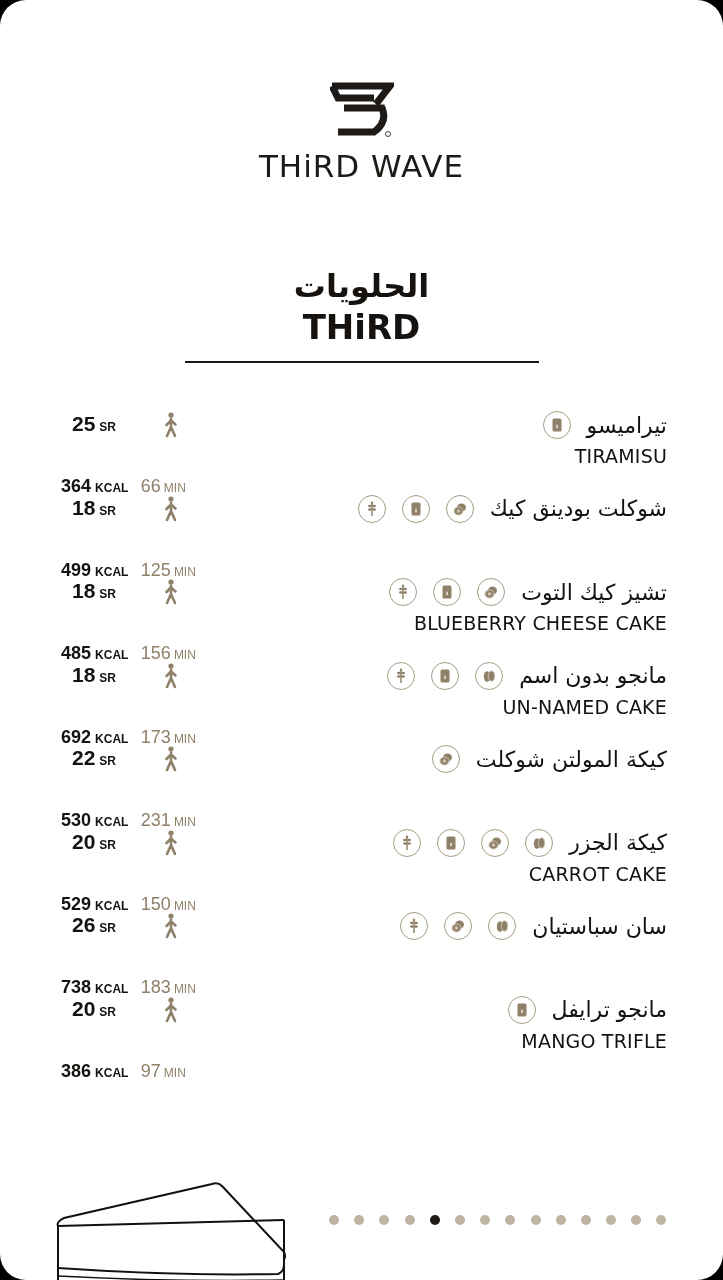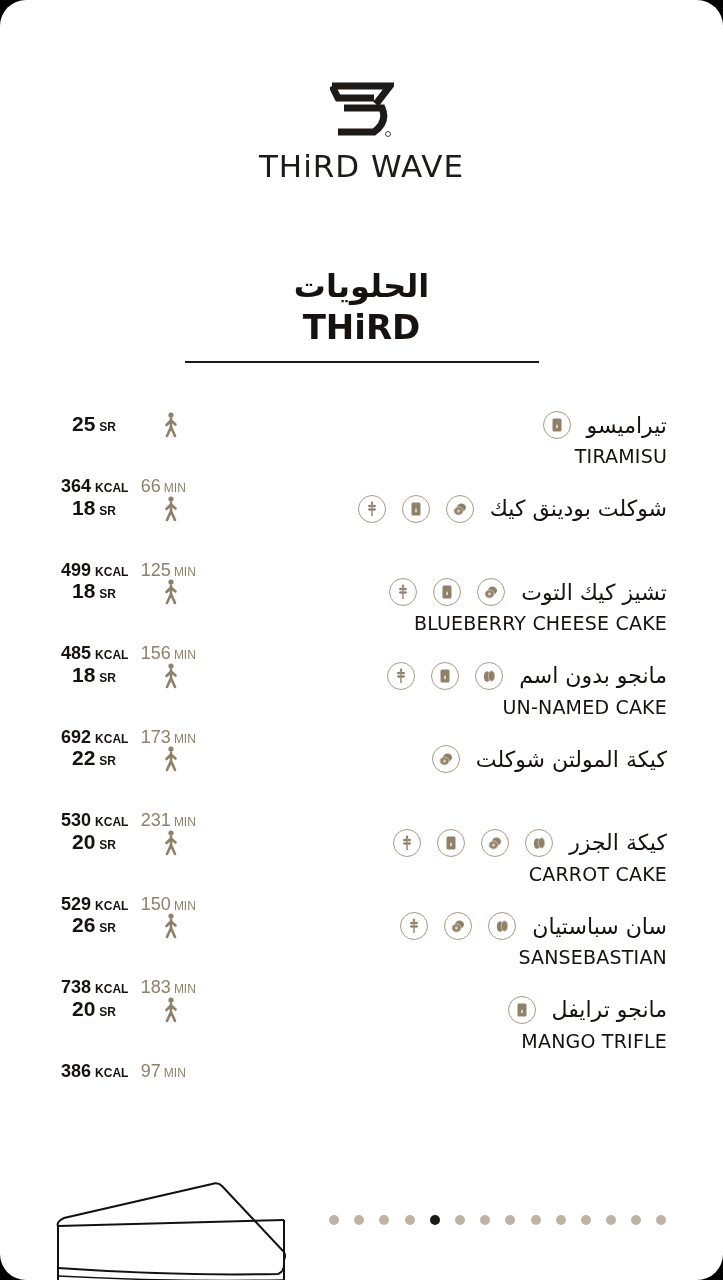--- a/index.html
+++ b/index.html
@@ -333,21 +333,20 @@
               <svg viewBox="0 0 16 16">
                 <path d="M8 1 V15" stroke="#8f8069" stroke-width="1.4"></path>
                 <ellipse cx="6" cy="5" rx="2" ry="1.3" fill="#8f8069"></ellipse>
                 <ellipse cx="10" cy="5" rx="2" ry="1.3" fill="#8f8069"></ellipse>
                 <ellipse cx="6" cy="8.5" rx="2" ry="1.3" fill="#8f8069"></ellipse>
                 <ellipse cx="10" cy="8.5" rx="2" ry="1.3" fill="#8f8069"></ellipse>
                 <ellipse cx="8" cy="2" rx="1.2" ry="1.4" fill="#8f8069"></ellipse>
               </svg>
             </span>
           </div>
-      <div class="name-en">SANSEBASTIAN</div>
     </div>
   </div>
       <div class="item">
     <div class="left">
       <div class="price-row">
         <span class="price-num">20</span><span class="unit">SR</span>
       </div>
       <svg class="walk-icon" viewBox="0 0 18 26">
         <circle cx="9" cy="3" r="2.6" fill="#8f8069"></circle>
         <path d="M9 6.5 L9 15 M9 8.5 L4.5 13 M9 8.5 L13.5 12.5 M9 15 L5 24 M9 15 L13 24" stroke="#8f8069" stroke-width="2.6" stroke-linecap="round" fill="none"></path>

